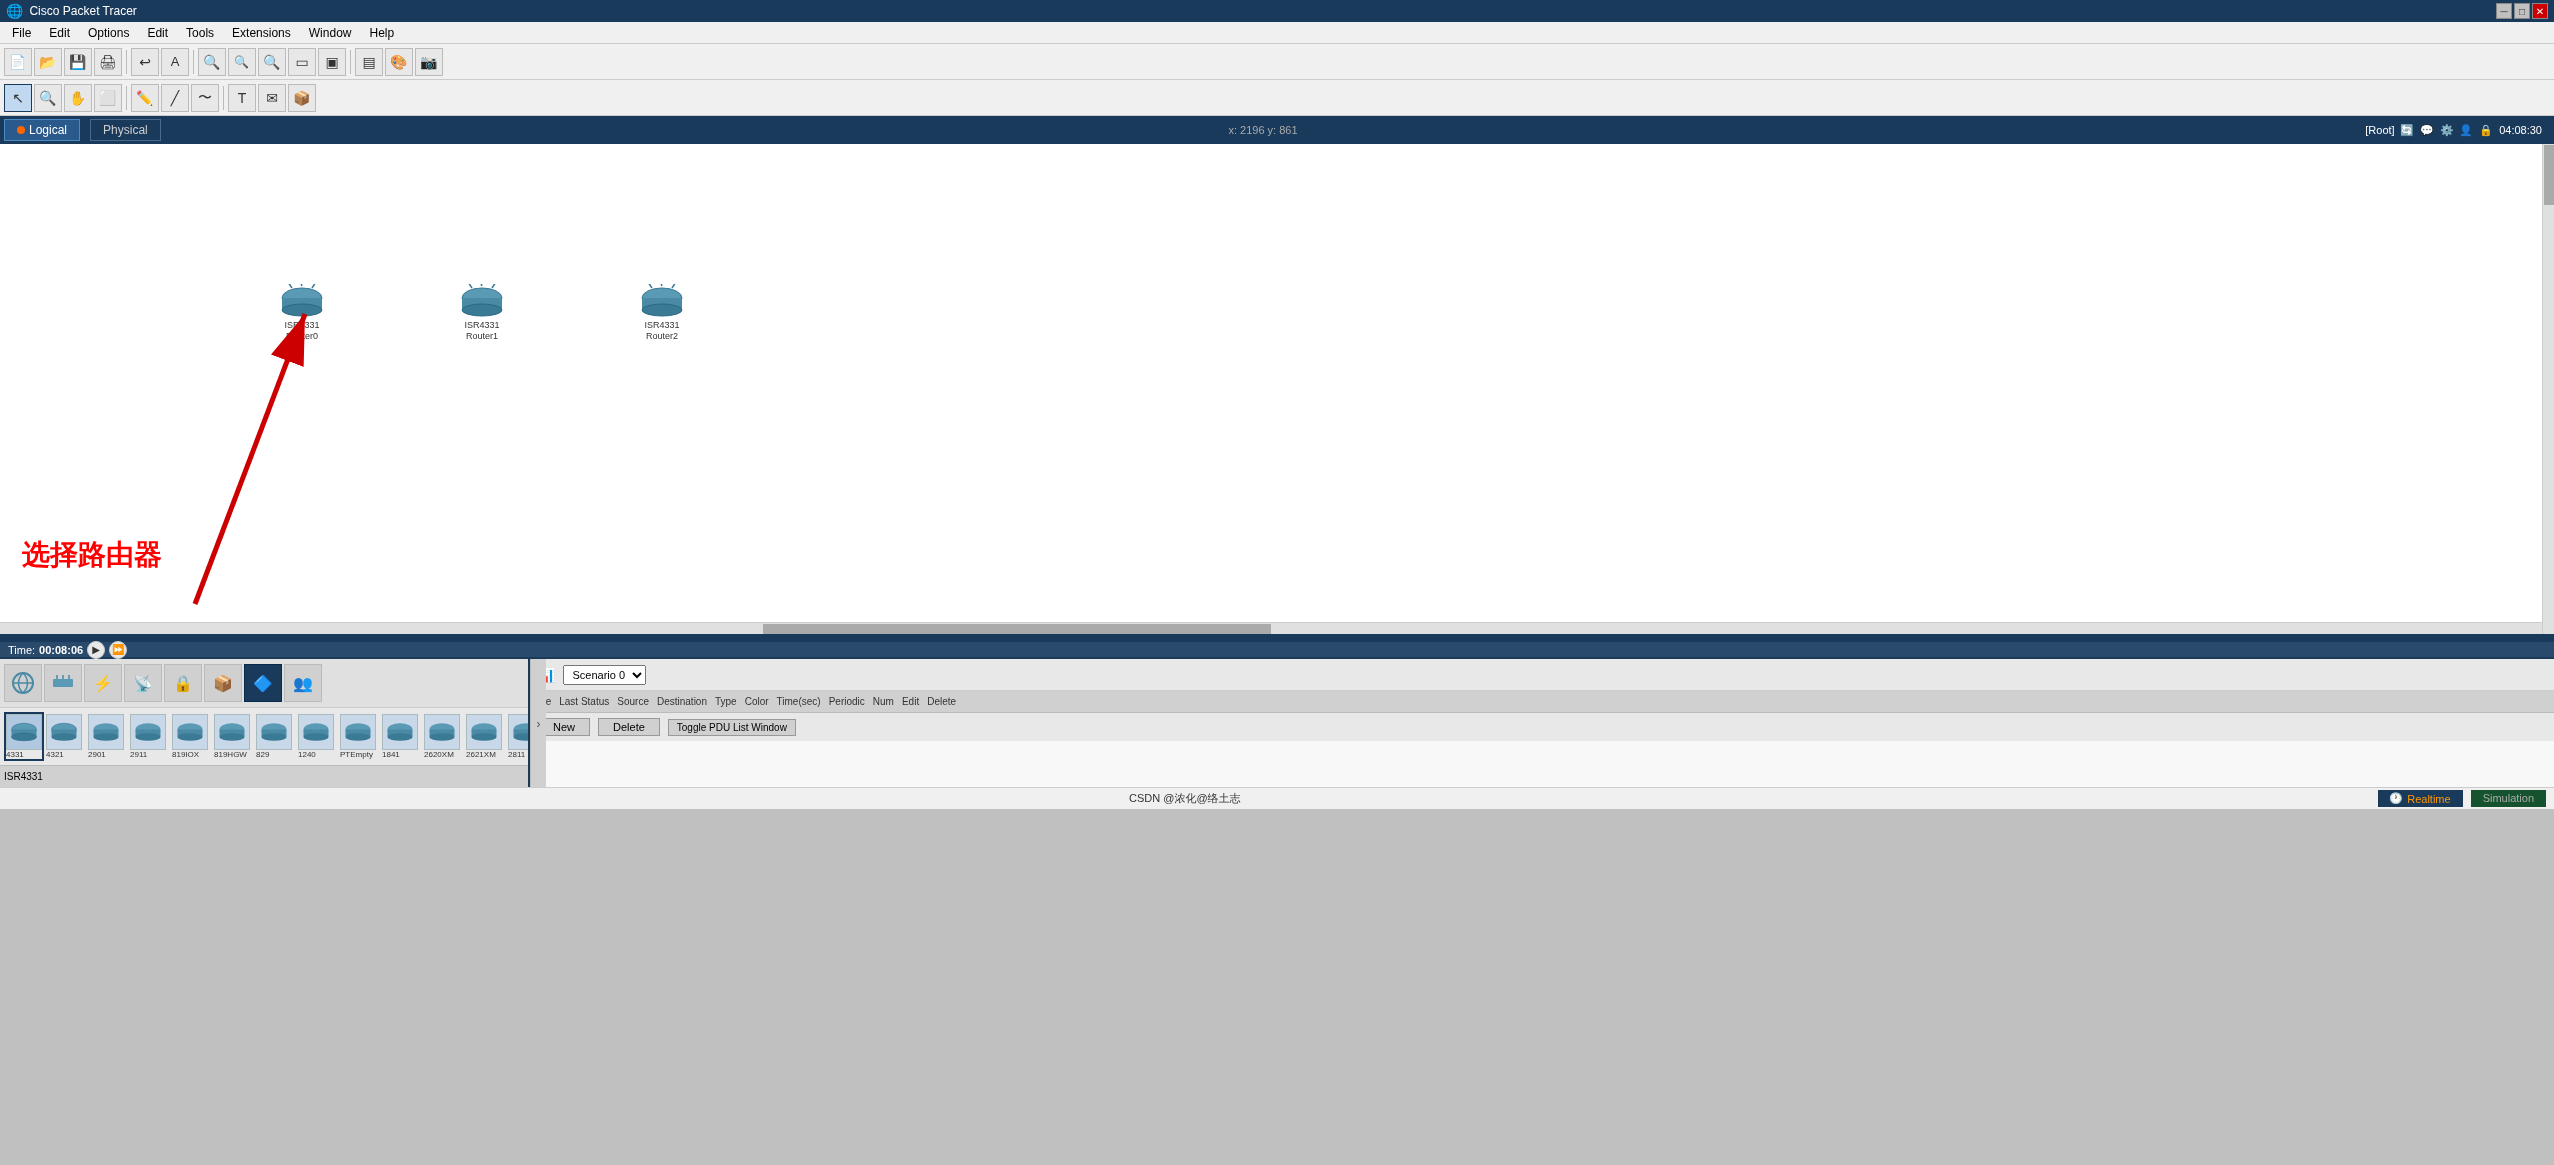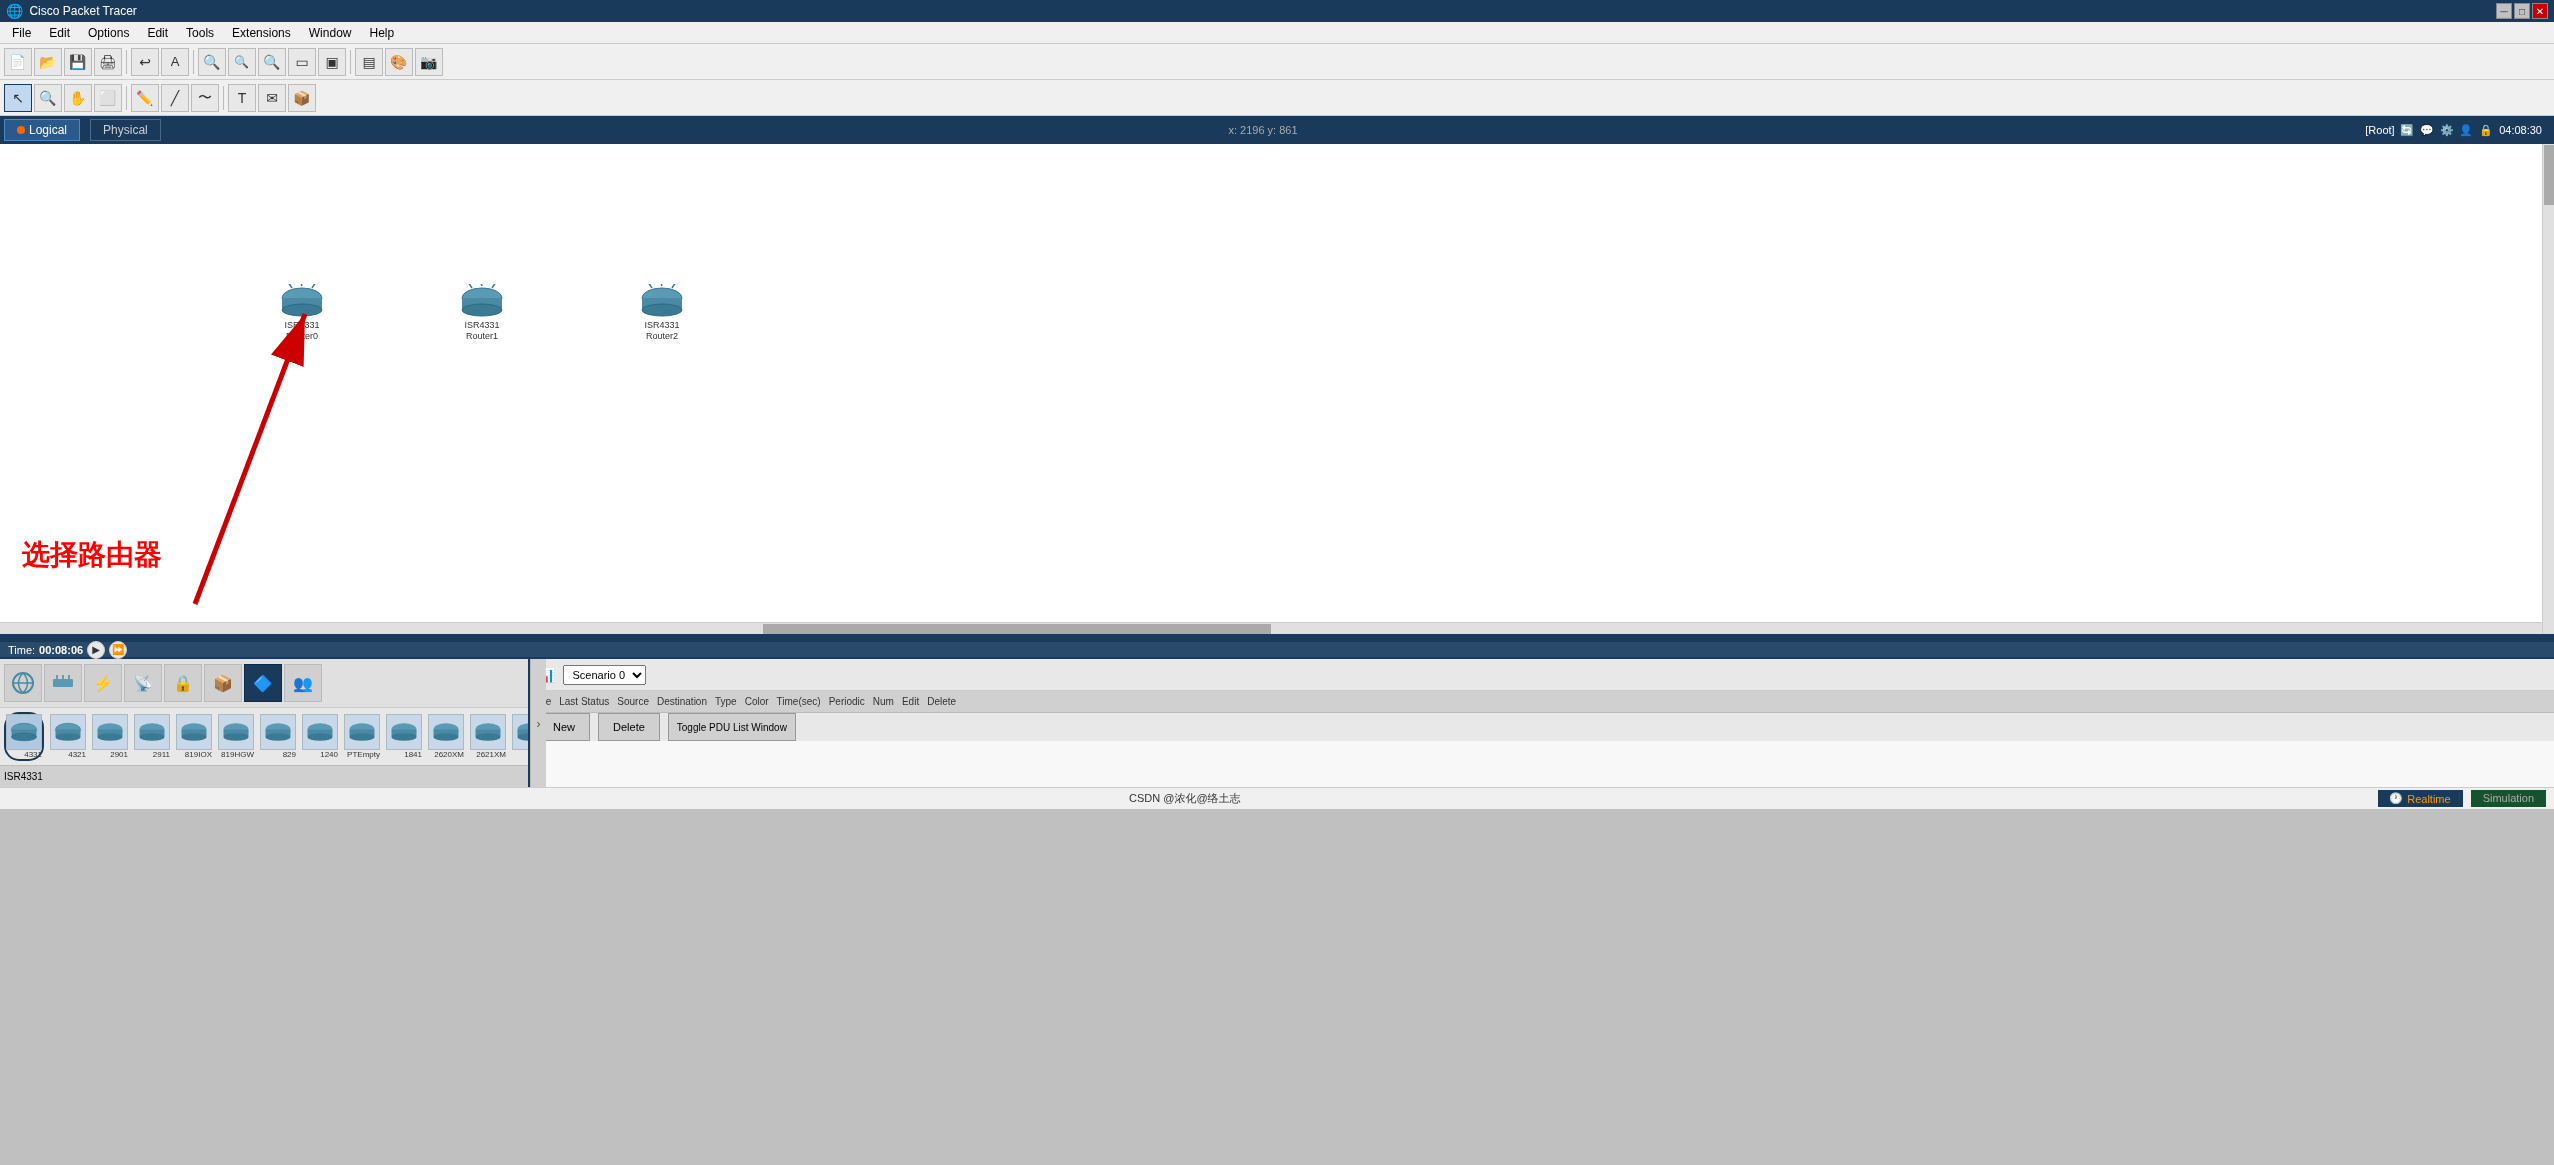--- a/index.html
+++ b/index.html
@@ -207,24 +207,23 @@
       align-items: center;
       height: 58px;
       gap: 2px;
       padding: 4px;
       overflow-x: auto;
       background: #e8e8e8;
     }
     .subcat-item {
       display: flex;
       flex-direction: column;
-      align-items: flex-end;
+      align-items: flex-start;
       cursor: pointer;
       min-width: 40px;
-      border-radius: 15px;
     }
     .subcat-icon {
       width: 36px; height: 36px;
       background: #c8d8e8;
       border: 1px solid #aabbc0;
       display: flex; align-items: center; justify-content: center;
       font-size: 16px;
     }
     .subcat-label {
       font-size: 8px;
@@ -253,20 +252,21 @@
       background: #d0d0d0;
       border-bottom: 1px solid #bbb;
       align-items: center;
       font-size: 10px;
       color: #333;
       padding: 0 4px;
       gap: 8px;
     }
     #pdu-buttons {
       display: flex;
+      align-items: center;
       height: 28px;
       background: #e8e8e8;
       padding: 0 8px;
       gap: 8px;
     }
     .pdu-btn {
       padding: 2px 14px;
       background: #d0d0d0;
       border: 1px solid #999;
       cursor: pointer;

